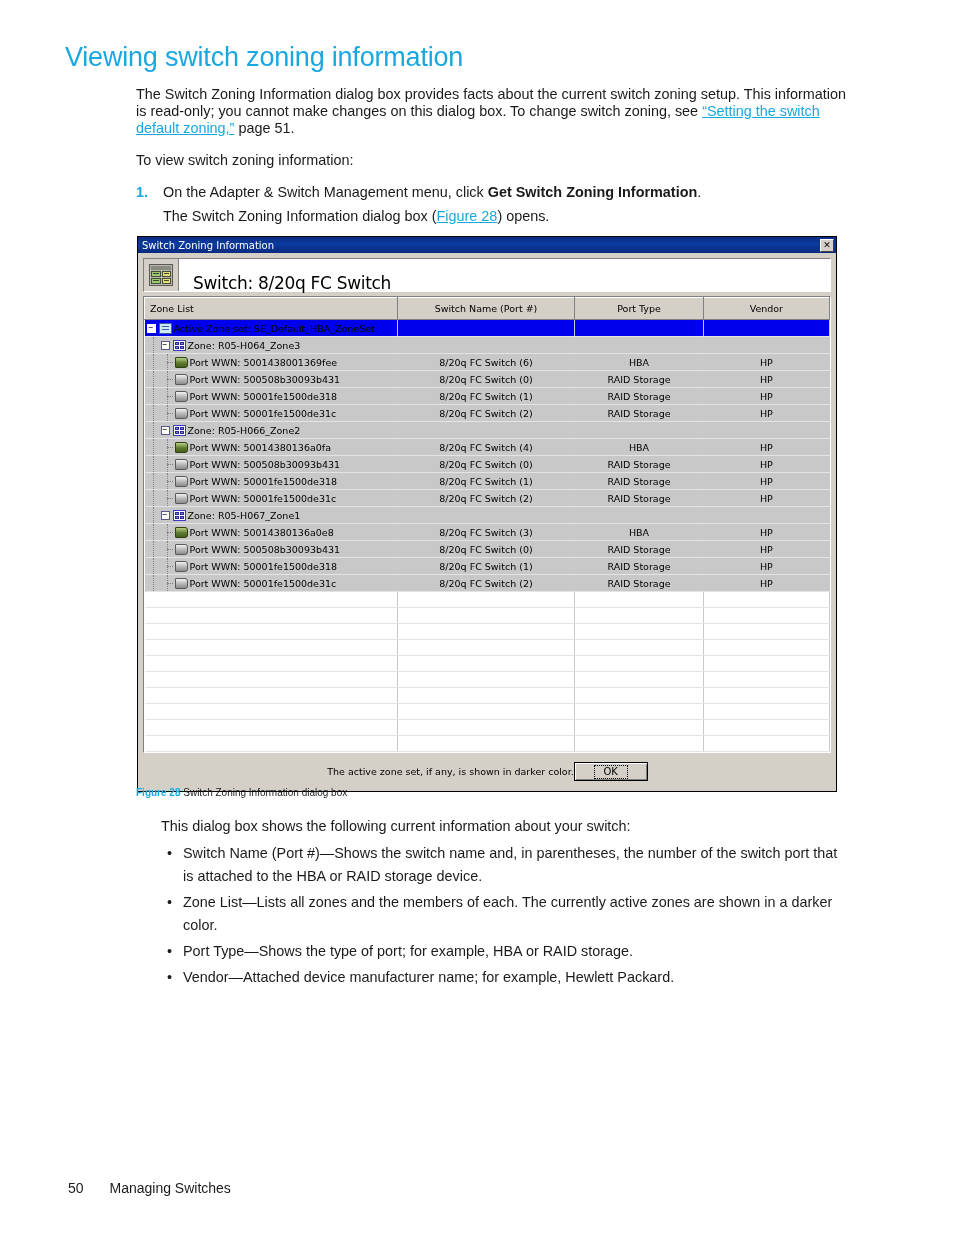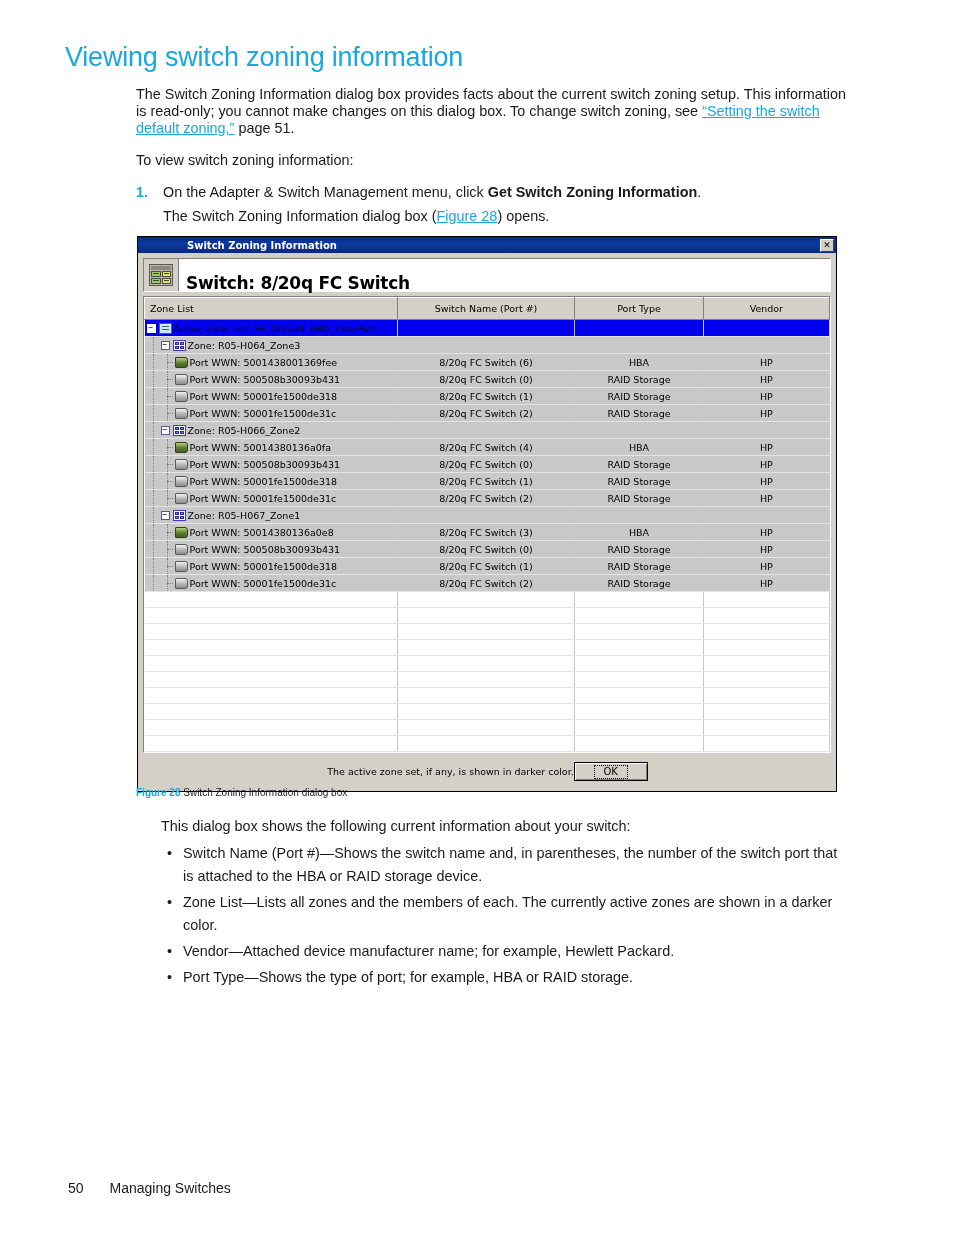--- a/index.html
+++ b/index.html
@@ -83,25 +83,24 @@
     height: 16px;
     background: linear-gradient(to bottom, #0a2a80 0%, #0b3aa0 40%, #0a2a80 100%);
     display: flex;
     align-items: center;
     padding: 0 2px 0 4px;
     box-sizing: border-box;
   }
   .titlebar-text {
     color: #ffffff;
     font-size: 10px;
-    font-weight: 700;
+    font-weight: 400;
     flex: 1;
     white-space: nowrap;
     font-family: "DejaVu Sans", sans-serif;
-    margin-left: 45px;
   }
   .close-btn {
     width: 14px;
     height: 13px;
     background: #d4d0c8;
     border: 1px solid #fff;
     border-right-color: #404040;
     border-bottom-color: #404040;
     display: flex;
     align-items: center;
@@ -167,23 +166,23 @@
     position: absolute;
     left: 1px; top: 1px; right: 1px; bottom: 1px;
     background:
       linear-gradient(to bottom, #2c2c28 0 1px, transparent 1px 3px,
                       #2c2c28 3px 4px, transparent 4px);
     opacity: .85;
   }
   .switch-title {
     display: flex;
     align-items: center;
-    padding-left: 7px;
+    padding-left: 14px;
     font-size: 17px;
-    font-weight: 700;
+    font-weight: 400;
     color: #000;
     font-family: "DejaVu Sans", sans-serif;
     letter-spacing: -0.3px;
     margin-top: 15px;
   }
 
   
   .grid {
     margin-top: 4px;
     border: 1px solid #808080;
@@ -785,22 +784,22 @@
   <div class="figure-caption">
     <span class="fignum">Figure 28</span>
     <span>Switch Zoning Information dialog box</span>
   </div>
 
   <div class="after-fig">
     <div>This dialog box shows the following current information about your switch:</div>
     <ul class="bullets" id="bullet-list">
         <li>Switch Name (Port #)—Shows the switch name and, in parentheses, the number of the switch port that is attached to the HBA or RAID storage device.</li>
         <li>Zone List—Lists all zones and the members of each. The currently active zones are shown in a darker color.</li>
+        <li>Port Type—Shows the type of port; for example, HBA or RAID storage.</li>
         <li>Vendor—Attached device manufacturer name; for example, Hewlett Packard.</li>
-        <li>Port Type—Shows the type of port; for example, HBA or RAID storage.</li>
       </ul>
   </div>
 
   <div class="page-footer">
     <span class="pnum">50</span>
     <span>Managing Switches</span>
   </div>
 
 </div>
 

